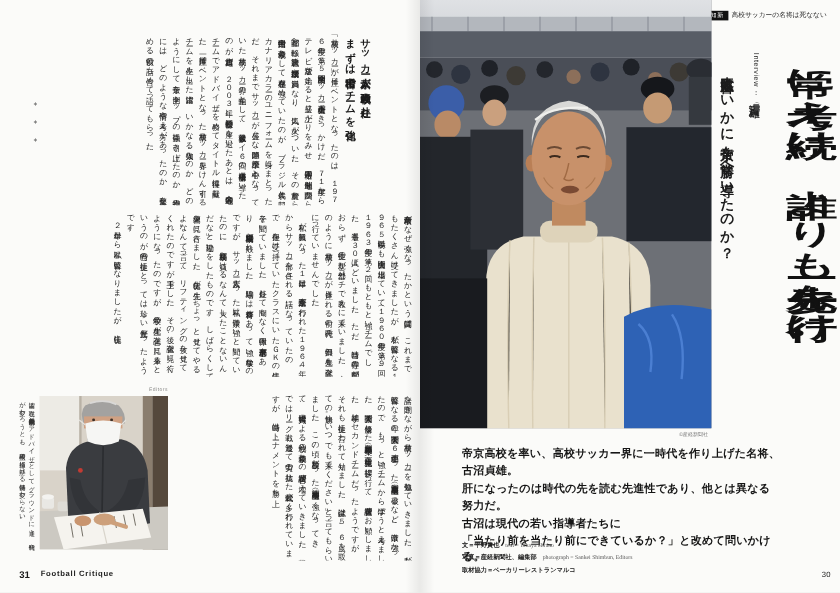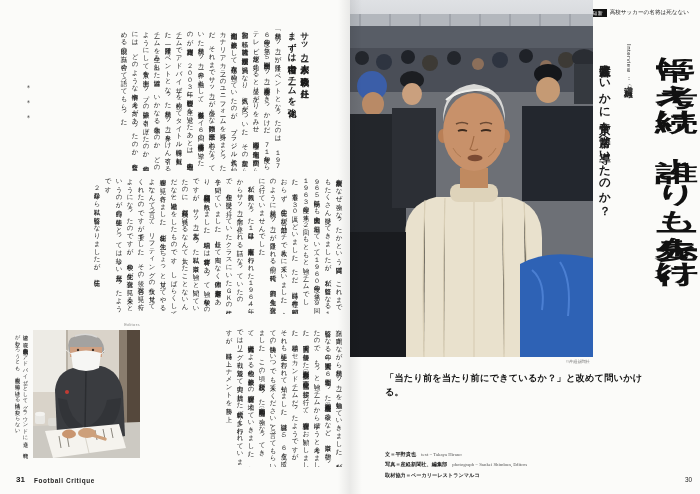--- a/index.html
+++ b/index.html
@@ -42,21 +42,21 @@
   .lp-photo-credit {
     position:absolute; left:33px; top:322px; width:107px; text-align:right;
     font-size:4.2px; color:#8a8a88; letter-spacing:.4px;
   }
   .lp-caption {
     position:absolute; left:13px; top:331px; height:128px; width:16px;
     font-family:"Liberation Sans", sans-serif;
     font-size:5.2px; line-height:7.8px; letter-spacing:.2px; color:#333;
     overflow:hidden;
   }
-  .lp-footer { position:absolute; left:16px; top:475px; display:flex; align-items:flex-end; gap:9px; }
+  .lp-footer { position:absolute; left:16px; top:475px; display:flex; align-items:flex-start; gap:9px; }
   .lp-footer .num  { font-weight:700; font-size:8px; }
   .lp-footer .name { font-weight:700; font-size:6.4px; letter-spacing:.6px; color:#222; }
 
   
   .rp-header {
     position:absolute; top:9px; right:11px;
     display:flex; align-items:center; gap:3px;
     font-size:5.6px; color:#222;
   }
   .rp-header .label { font-weight:700; }
@@ -264,20 +264,23 @@
 
     <h1 class="rp-headline v">常に考え続け、誰よりも一歩先を行け。</h1>
 
     <div class="rp-interview v">
       <span class="en">Interview：</span><span class="name">古沼貞雄</span><span class="role">（帝京高校元監督）</span>
     </div>
 
     <div class="rp-subhead v">素人監督はいかに帝京を常勝へ導いたのか？</div>
 
     <div class="rp-lead">
+      <div>帝京高校を率い、高校サッカー界に一時代を作り上げた名将、古沼貞雄。</div>
+      <div>肝になったのは時代の先を読む先進性であり、他とは異なる努力だ。</div>
+      <div>古沼は現代の若い指導者たちに</div>
       <div>「当たり前を当たり前にできているか？」と改めて問いかける。</div>
     </div>
 
     <div class="rp-credits">
       <div class="row">
         <span class="jp">文＝平野貴也</span>
         <span class="en">text = Takaya Hirano</span>
       </div>
       <div class="row">
         <span class="jp">写真＝産経新聞社、編集部</span>

